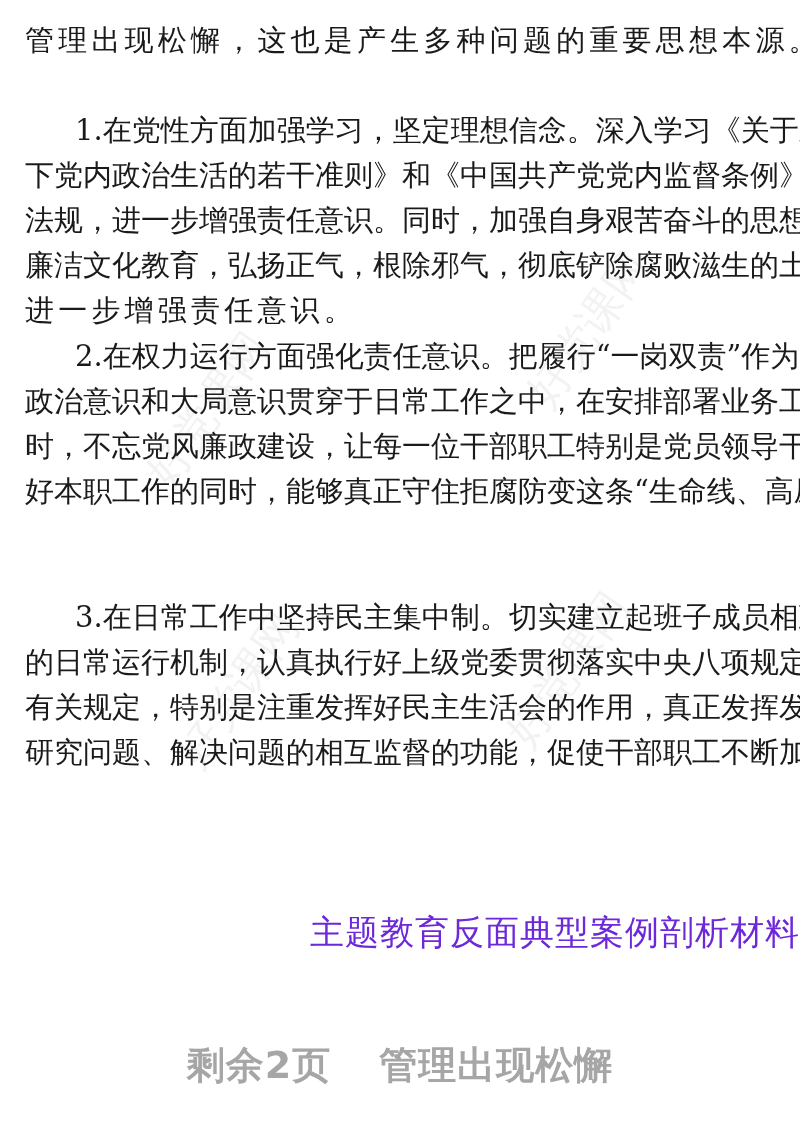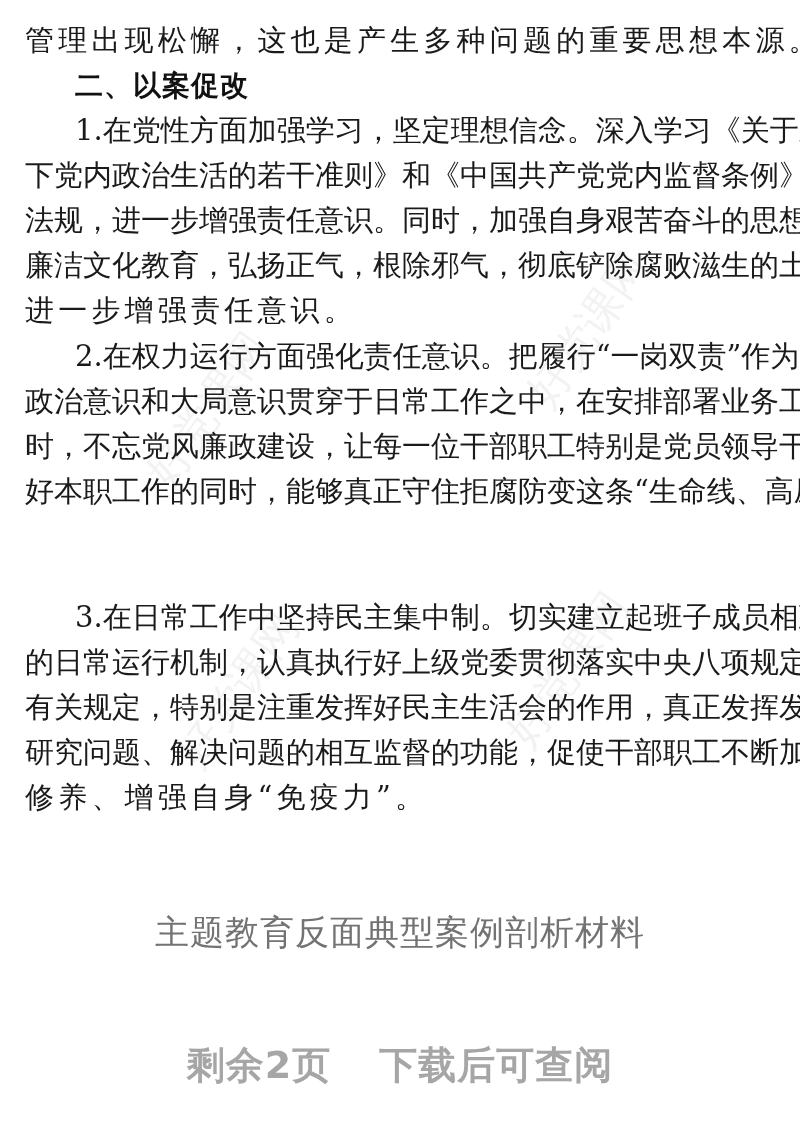--- a/index.html
+++ b/index.html
@@ -12,23 +12,23 @@
     letter-spacing: 4.2px;
   }
   .line.just { text-align: justify; text-align-last: justify; letter-spacing: 0; }
   .line.indent { left: 75px; width: 702px; }
   .heading2 {
     position: absolute; left: 75px; height: 45px; line-height: 45px;
     font-family: "DejaVu Sans", "Liberation Sans", sans-serif;
     font-size: 28px; font-weight: bold; color: #111; letter-spacing: 1px;
   }
   .title {
-    position: absolute; left: 0; width: 800px; top: 910px; text-align: center;
+    position: absolute; left: 0; width: 800px; top: 910px; text-align: right;
     font-family: "DejaVu Sans", "Liberation Sans", sans-serif;
-    font-size: 34px; color: #737373; letter-spacing: 1px;
+    font-size: 34px; color: #6d28d9; letter-spacing: 1px;
   }
   .remain {
     position: absolute; left: 0; width: 800px; top: 1040px; text-align: center;
     font-family: "DejaVu Sans", "Liberation Sans", sans-serif;
     font-size: 38px; font-weight: bold; color: #a6a6a6; letter-spacing: 1px;
     cursor: pointer;
   }
   .remain .gap { display: inline-block; width: 48px; }
   .wm {
     position: absolute; font-family: "DejaVu Sans", "Liberation Sans", sans-serif;
@@ -40,37 +40,35 @@
 <body>
 
 <div class="page">
 
   <div class="wm" style="left:120px; top:380px;">好党课网</div>
   <div class="wm" style="left:500px; top:300px;">好党课网</div>
   <div class="wm" style="left:150px; top:660px;">好党课网</div>
   <div class="wm" style="left:480px; top:640px;">好党课网</div>
 
   <div class="line" style="top:18px;">管理出现松懈，这也是产生多种问题的重要思想本源。</div>
-  <div class="heading2" style="top:63px;">二、以案促改</div>
 
   <div class="line indent just" style="top:108px;">1.在党性方面加强学习，坚定理想信念。深入学习《关于新形势</div>
   <div class="line just" style="top:153px;">下党内政治生活的若干准则》和《中国共产党党内监督条例》等党内</div>
   <div class="line just" style="top:198px;">法规，进一步增强责任意识。同时，加强自身艰苦奋斗的思想教育和</div>
   <div class="line just" style="top:243px;">廉洁文化教育，弘扬正气，根除邪气，彻底铲除腐败滋生的土壤，尽</div>
   <div class="line" style="top:288px;">进一步增强责任意识。</div>
 
   <div class="line indent just" style="top:334px;">2.在权力运行方面强化责任意识。把履行“一岗双责”作为一种</div>
   <div class="line just" style="top:379px;">政治意识和大局意识贯穿于日常工作之中，在安排部署业务工作的同</div>
   <div class="line just" style="top:424px;">时，不忘党风廉政建设，让每一位干部职工特别是党员领导干部在干</div>
   <div class="line just" style="top:469px;">好本职工作的同时，能够真正守住拒腐防变这条“生命线、高压线、</div>
 
   <div class="line indent just" style="top:595px;">3.在日常工作中坚持民主集中制。切实建立起班子成员相互监督</div>
   <div class="line just" style="top:640px;">的日常运行机制，认真执行好上级党委贯彻落实中央八项规定精神的</div>
   <div class="line just" style="top:685px;">有关规定，特别是注重发挥好民主生活会的作用，真正发挥发现问题、</div>
   <div class="line just" style="top:730px;">研究问题、解决问题的相互监督的功能，促使干部职工不断加强党性</div>
-  <div class="line" style="top:775px;">修养、增强自身“免疫力”。</div>
 
   <div class="title">主题教育反面典型案例剖析材料</div>
 
   <div class="remain">
-    <span>剩余2页</span><span class="gap"></span><span>下载后可查阅</span>
+    <span>剩余2页</span><span class="gap"></span><span>管理出现松懈</span>
   </div>
 </div>
 
 </body></html>

